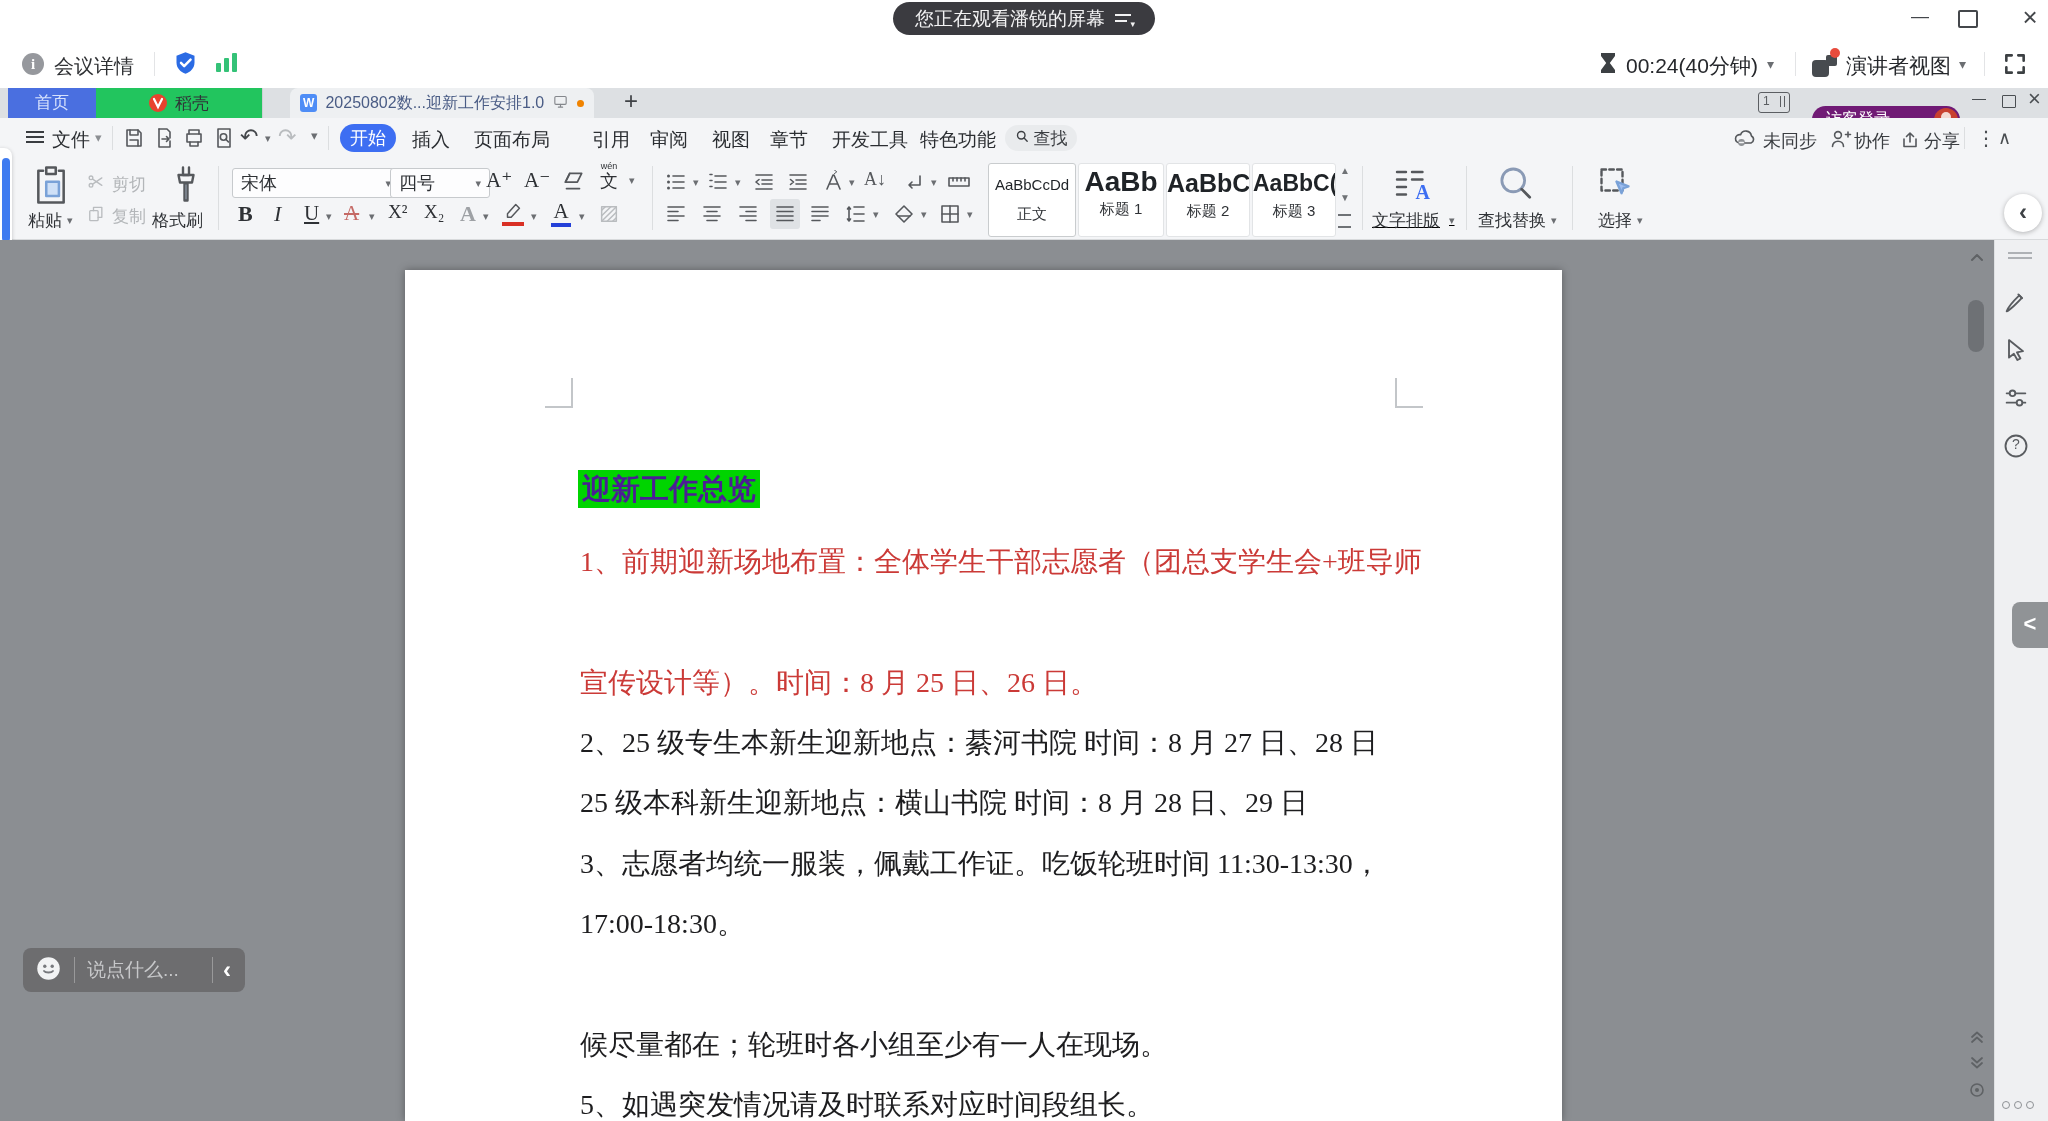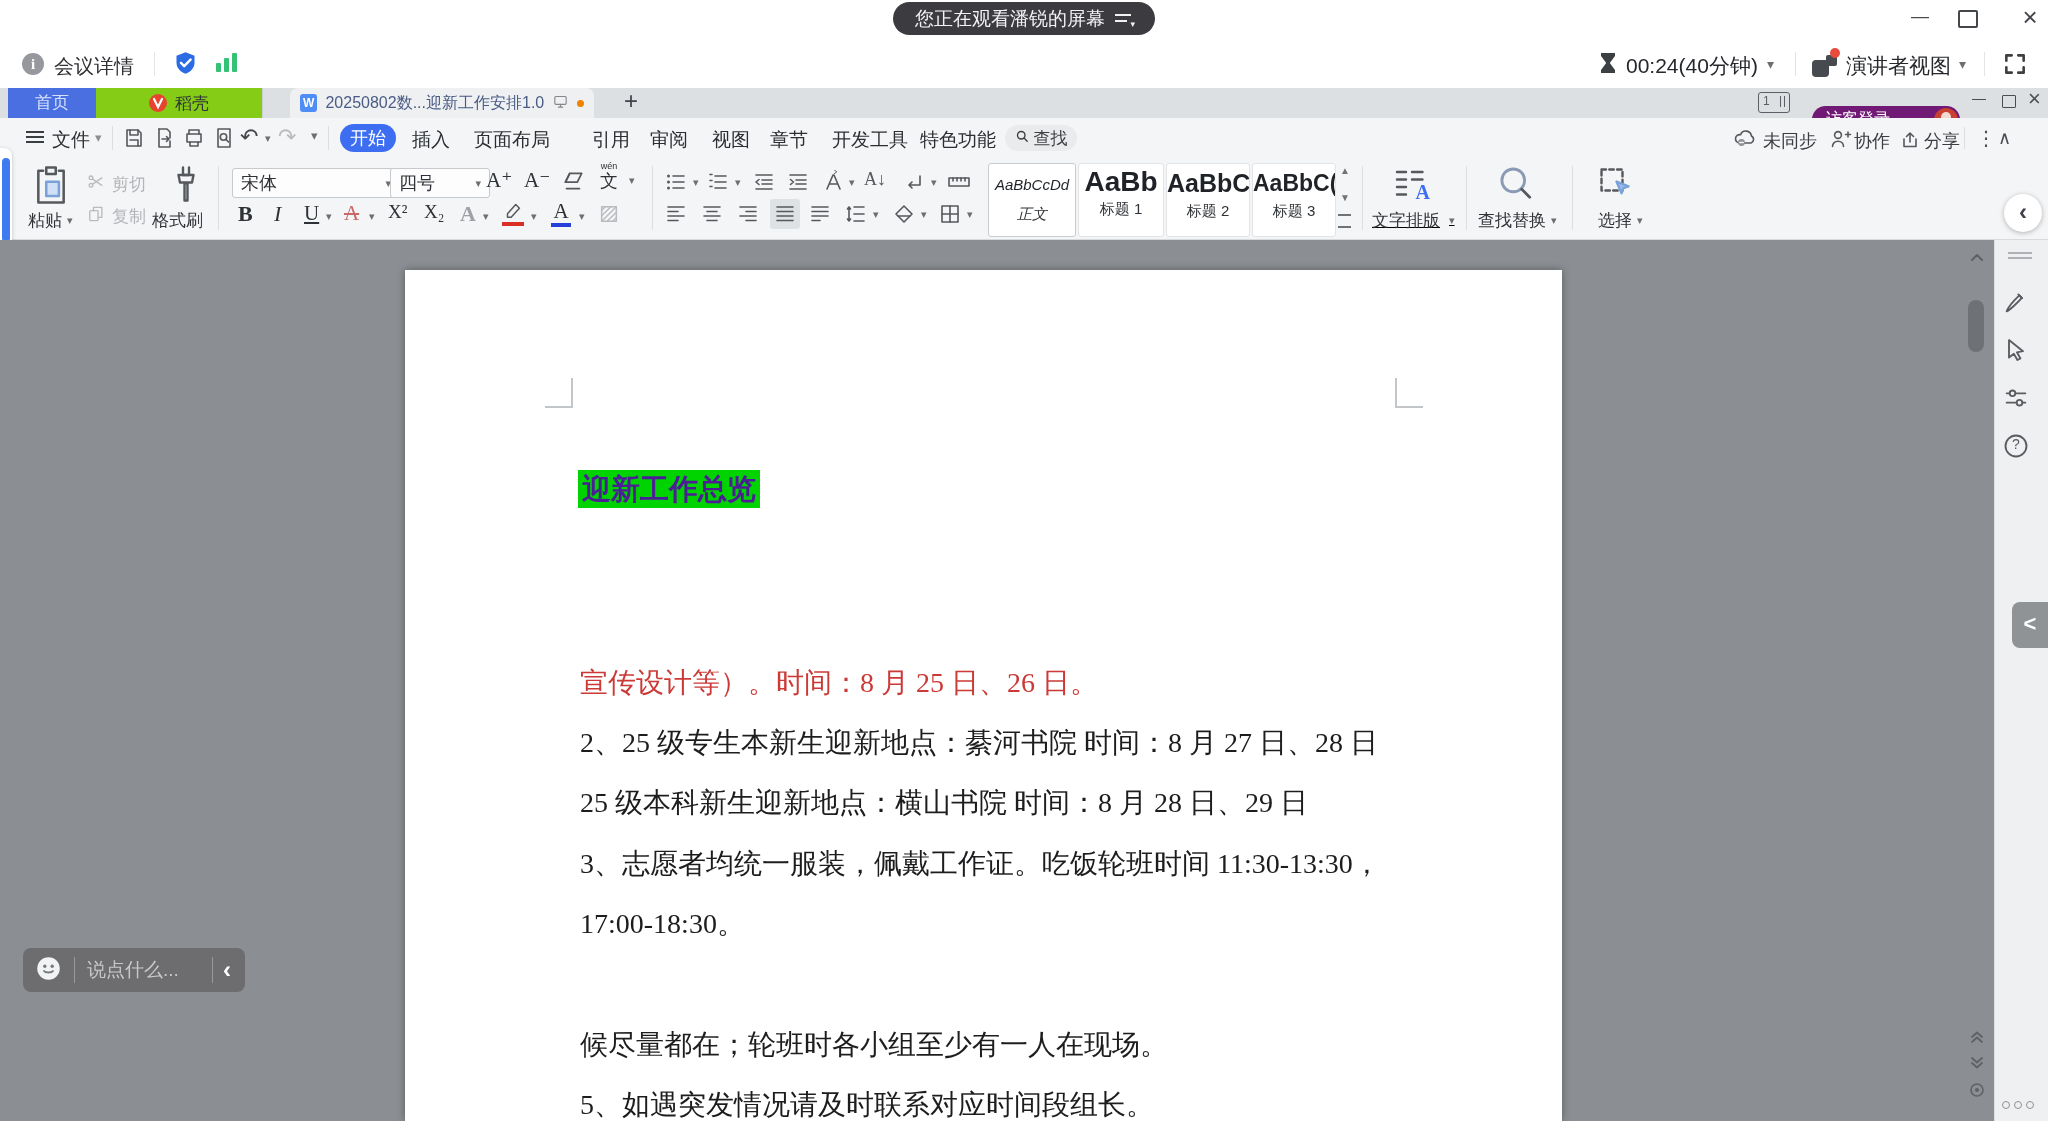--- a/index.html
+++ b/index.html
@@ -77,21 +77,21 @@
   <div class="abs cr" style="left:1956px;top:56px;font-size:14px;">▾</div>
   <div class="abs vdiv" style="left:1984px;top:52px;height:24px;background:#e3e4e6;"></div>
   <div class="abs" style="left:2002px;top:51px;">
     <svg width="26" height="26" viewBox="0 0 24 24" class="ic" style="stroke:#3c4043;stroke-width:2.4;">
         <path d="M4 9V4h5 M15 4h5v5 M20 15v5h-5 M9 20H4v-5"></path>
       </svg>
   </div>
 
   <div class="abs" style="left:0;top:88px;width:2048px;height:30px;background:#dde0e3;"></div>
   <div class="abs" style="left:8px;top:88px;width:88px;height:30px;background:#4a6fe0;color:#d6e1fc;font-size:17px;text-align:center;line-height:30px;">首页</div>
-  <div class="abs row" style="left:96px;top:88px;width:166px;height:30px;background:#84cc16;border-right:1px solid #cdd0d3;justify-content:center;gap:8px;">
+  <div class="abs row" style="left:96px;top:88px;width:166px;height:30px;background:#22c55e;border-right:1px solid #cdd0d3;justify-content:center;gap:8px;">
     <span style="width:18px;height:18px;background:#e8432e;border-radius:50%;display:inline-block;position:relative;">
       <svg width="18" height="18" viewBox="0 0 18 18">
           <path d="M5 5l4 8 4-8" stroke="#fff" stroke-width="2.2" fill="none" stroke-linecap="round"></path>
         </svg>
     </span>
     <span style="font-size:17px;color:#303338;">稻壳</span>
   </div>
   <div class="abs row" style="left:290px;top:88px;width:304px;height:30px;background:#eef0f2;border-radius:8px 8px 0 0;padding:0 10px;gap:8px;box-sizing:border-box;">
     <span style="width:18px;height:18px;background:#4e8df6;border-radius:3px;color:#fff;font-size:12px;font-weight:bold;text-align:center;line-height:18px;display:inline-block;">W</span>
     <span style="font-size:16px;color:#4a5c85;white-space:nowrap;">20250802数...迎新工作安排1.0</span>
@@ -363,21 +363,21 @@
         <path d="M6 14h12"></path>
       </svg></div>
   <div class="abs cr" style="left:918px;top:208px;">▾</div>
   <div class="abs" style="left:938px;top:202px;">
     <svg width="24" height="24" viewBox="0 0 24 24" class="ic">
         <rect x="4" y="4" width="16" height="16"></rect>
         <path d="M4 12h16M12 4v16"></path>
       </svg></div>
   <div class="abs cr" style="left:964px;top:208px;">▾</div>
 
-  <div class="abs card" style="left:988px;top:163px;width:86px;height:72px;border-color:#c9ccce;box-shadow:0 0 0 2px #fff inset;font-style:italic;">
+  <div class="abs card" style="left:988px;top:163px;width:86px;height:72px;border-color:#c9ccce;box-shadow:0 0 0 2px #fff inset;">
     <div class="sm" style="font-size:15px;margin-top:12px;">AaBbCcDd</div>
     <div class="cl" style="margin-top:12px;">正文</div>
   </div>
   <div class="abs card" style="left:1078px;top:163px;width:84px;height:72px;">
     <div class="sm" style="font-size:28px;font-weight:bold;margin-top:2px;">AaBb</div>
     <div class="cl" style="margin-top:2px;">标题 1</div>
   </div>
   <div class="abs card" style="left:1166px;top:163px;width:82px;height:72px;">
     <div class="sm" style="font-size:25px;font-weight:bold;margin-top:5px;">AaBbC</div>
     <div class="cl" style="margin-top:4px;">标题 2</div>
@@ -425,20 +425,21 @@
 
   <div class="abs" style="left:0;top:240px;width:2048px;height:881px;background:#8b8e92;"></div>
   <div class="abs" style="left:405px;top:270px;width:1157px;height:851px;background:#fff;box-shadow:0 0 8px rgba(0,0,0,.35);"></div>
 
   <div class="abs" style="left:545px;top:378px;width:26px;height:28px;border-right:2px solid #c3c6c9;border-bottom:2px solid #c3c6c9;"></div>
   <div class="abs" style="left:1395px;top:378px;width:26px;height:28px;border-left:2px solid #c3c6c9;border-bottom:2px solid #c3c6c9;"></div>
 
   <div class="abs" style="left:578px;top:470px;">
     <span style="background:#00d400;color:#4c1d95;font-weight:bold;font-size:29px;font-family:'Liberation Serif','DejaVu Serif',serif;padding:3px 4px;">迎新工作总览</span>
   </div>
+  <div class="docline red" style="top:543px;">1、前期迎新场地布置：全体学生干部志愿者（团总支学生会+班导师</div>
   <div class="docline red" style="top:664px;">宣传设计等）。时间：8 月 25 日、26 日。</div>
   <div class="docline" style="top:724px;">2、25 级专生本新生迎新地点：綦河书院 时间：8 月 27 日、28 日</div>
   <div class="docline" style="top:784px;">25 级本科新生迎新地点：横山书院 时间：8 月 28 日、29 日</div>
   <div class="docline" style="top:845px;">3、志愿者均统一服装，佩戴工作证。吃饭轮班时间 11:30-13:30，</div>
   <div class="docline" style="top:905px;">17:00-18:30。</div>
   <div class="docline" style="top:1026px;">候尽量都在；轮班时各小组至少有一人在现场。</div>
   <div class="docline" style="top:1086px;">5、如遇突发情况请及时联系对应时间段组长。</div>
 
   <div class="scrl" style="top:248px;">
     <svg width="14" height="10" viewBox="0 0 14 10" class="ic" style="stroke:#5f6265;stroke-width:2;">

